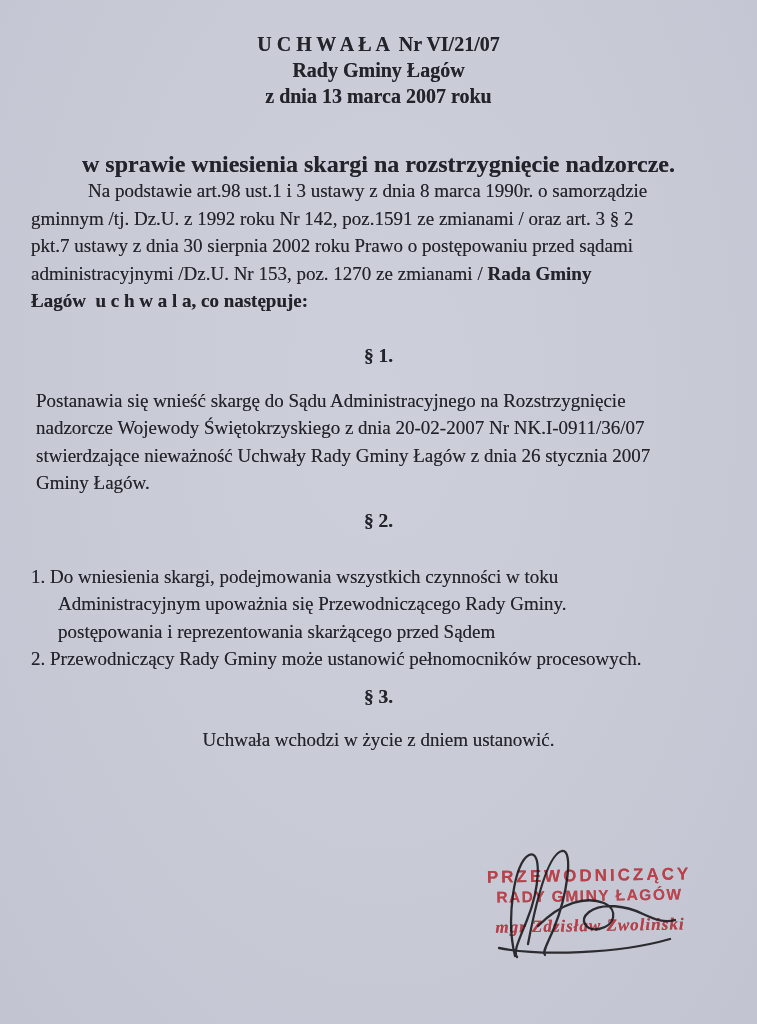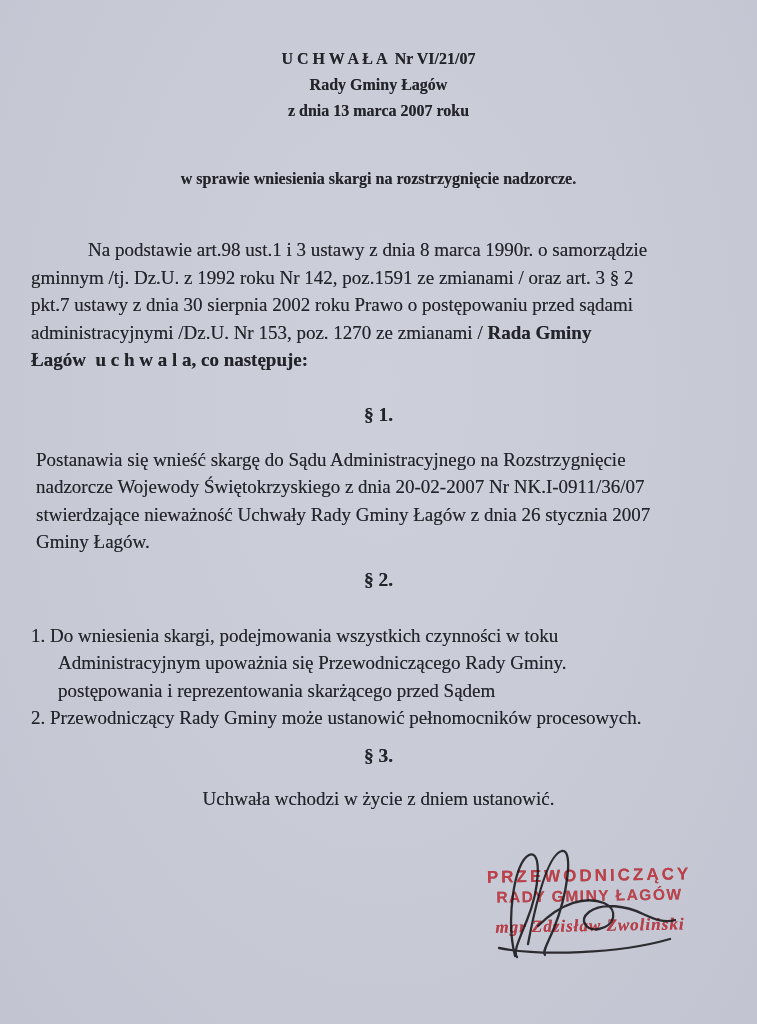--- a/index.html
+++ b/index.html
@@ -10,22 +10,22 @@
     margin: 0 auto;
     background: radial-gradient(ellipse at 50% 38%, #cdcfda 0%, #c8cad6 55%, #c2c4d1 100%);
     font-family: "Liberation Serif", serif;
     color: #23232a;
     overflow: hidden;
   }
   .ink { text-shadow: 0 0 0.6px rgba(35,35,42,0.55); }
   .bold { font-weight: bold; }
   .center { text-align: center; }
   .pre { white-space: pre; }
-  .header { padding-top: 46px; font-size: 16px; line-height: 26px; }
-  .subject { margin-top: 42px; font-size: 16px; line-height: 26px; }
+  .header { padding-top: 31px; font-size: 20px; line-height: 26px; }
+  .subject { margin-top: 42px; font-size: 24px; line-height: 26px; }
   .textblock { padding-left: 31px; padding-right: 54px; font-size: 19px; }
   .line { line-height: 27.5px; white-space: pre; }
   .indent { padding-left: 57px; }
   .cont { padding-left: 27px; }
   .sec-heading { font-size: 19.5px; line-height: 28px; }
   .mt-sec1 { margin-top: 27px; }
   .mt-para1 { margin-top: 17px; padding-left: 36px; }
   .mt-sec2 { margin-top: 10px; }
   .mt-list { margin-top: 28px; }
   .mt-sec3 { margin-top: 10px; }
@@ -66,21 +66,21 @@
 <div class="page ink">
 
   <div class="header center">
     <div class="bold pre">U C H W A Ł A  Nr VI/21/07</div>
     <div class="bold">Rady Gminy Łagów</div>
     <div class="bold">z dnia 13 marca 2007 roku</div>
   </div>
 
   <div class="subject bold center">w sprawie wniesienia skargi na rozstrzygnięcie nadzorcze.</div>
 
-  <div class="textblock mt-preamble" style="margin-top:44px;">
+  <div class="textblock mt-preamble" style="">
     <div class="line indent">Na podstawie art.98 ust.1 i 3 ustawy z dnia 8 marca 1990r. o samorządzie</div>
     <div class="line">gminnym /tj. Dz.U. z 1992 roku Nr 142, poz.1591 ze zmianami / oraz art. 3 § 2</div>
     <div class="line">pkt.7 ustawy z dnia 30 sierpnia 2002 roku Prawo o postępowaniu przed sądami</div>
     <div class="line"><span>administracyjnymi /Dz.U. Nr 153, poz. 1270 ze zmianami / </span><span class="bold">Rada Gminy</span></div>
     <div class="line bold pre">Łagów  u c h w a l a, co następuje:</div>
   </div>
 
   <div class="sec-heading bold center mt-sec1">§ 1.</div>
 
   <div class="textblock mt-para1">

